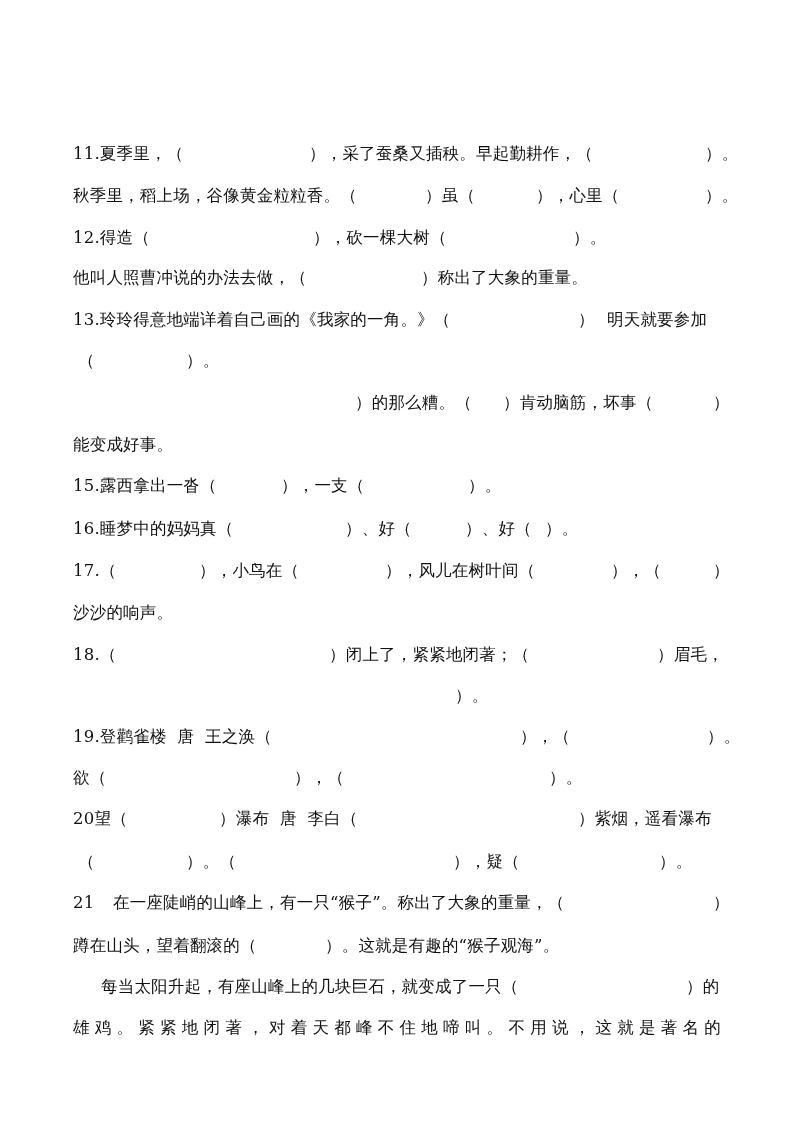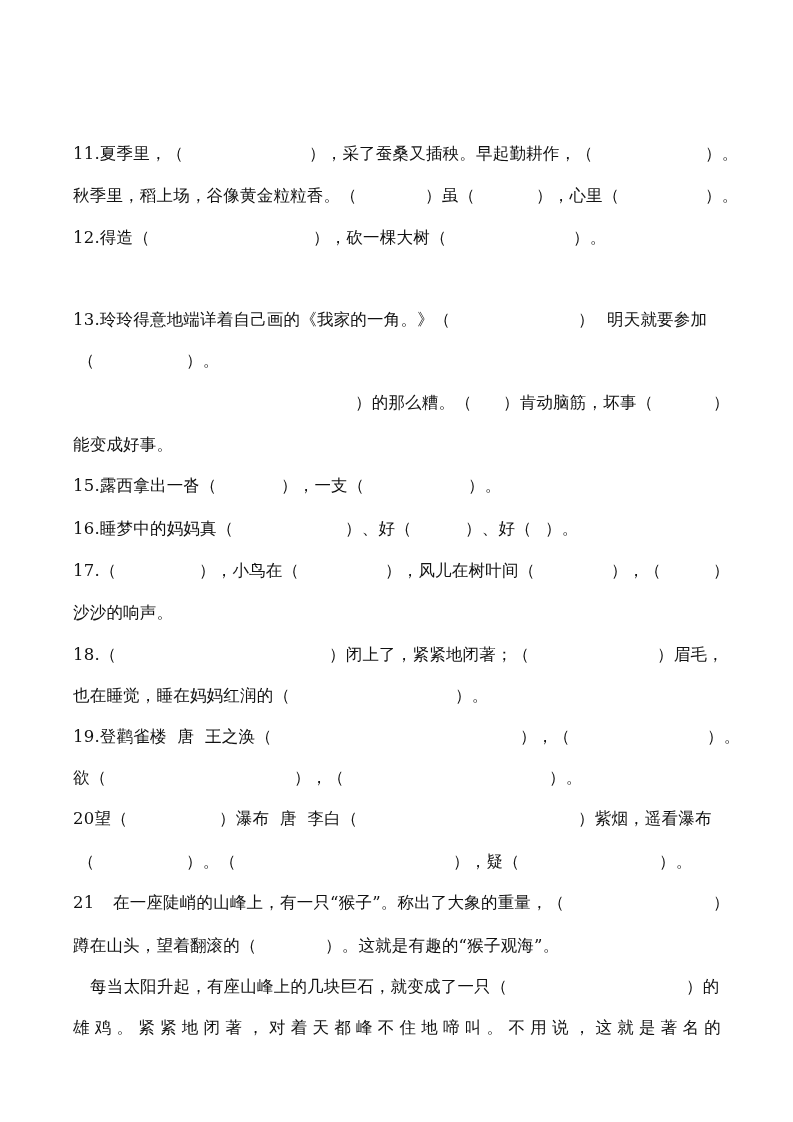--- a/index.html
+++ b/index.html
@@ -25,20 +25,24 @@
     <span class="seg" style="left:0">秋季里，稻上场，谷像黄金粒粒香。（</span>
     <span class="seg" style="left:352px">）虽（</span>
     <span class="seg" style="left:463px">），心里（</span>
     <span class="seg" style="left:632px">）。</span>
   </div>
 
   <div class="line" style="top:189px">
     <span class="seg" style="left:0">12.得造（</span>
     <span class="seg" style="left:240px">），砍一棵大树（</span>
     <span class="seg" style="left:500px">）。</span>
+  </div>
+  <div class="line" style="top:229px">
+    <span class="seg" style="left:0">他叫人照曹冲说的办法去做，（</span>
+    <span class="seg" style="left:348px">）称出了大象的重量。</span>
   </div>
 
   <div class="line" style="top:271px">
     <span class="seg" style="left:0">13.玲玲得意地端详着自己画的《我家的一角。》（</span>
     <span class="seg" style="left:505px">）</span>
     <span class="seg" style="left:534px">明天就要参加</span>
   </div>
   <div class="line" style="top:312px">
     <span class="seg" style="left:5px">（</span>
     <span class="seg" style="left:113px">）。</span>
@@ -76,21 +80,20 @@
   <div class="line" style="top:564px">
     <span class="seg" style="left:0">沙沙的响声。</span>
   </div>
 
   <div class="line" style="top:606px">
     <span class="seg" style="left:0">18.（</span>
     <span class="seg" style="left:256px">）闭上了，紧紧地闭著；（</span>
     <span class="seg" style="left:584px">）眉毛，</span>
   </div>
   <div class="line" style="top:647px">
-    <span class="seg" style="left:0">也在睡觉，睡在妈妈红润的（</span>
     <span class="seg" style="left:382px">）。</span>
   </div>
 
   <div class="line" style="top:688px">
     <span class="seg" style="left:0">19.登鹳雀楼  唐  王之涣（</span>
     <span class="seg" style="left:447px">），（</span>
     <span class="seg" style="left:634px">）。</span>
   </div>
   <div class="line" style="top:729px">
     <span class="seg" style="left:0">欲（</span>
@@ -113,18 +116,18 @@
   <div class="line" style="top:854px">
     <span class="seg" style="left:0">21</span>
     <span class="seg" style="left:40px">在一座陡峭的山峰上，有一只“猴子”。称出了大象的重量，（</span>
     <span class="seg" style="left:640px">）</span>
   </div>
   <div class="line" style="top:897px">
     <span class="seg" style="left:0">蹲在山头，望着翻滚的（</span>
     <span class="seg" style="left:252px">）。这就是有趣的“猴子观海”。</span>
   </div>
   <div class="line" style="top:938px">
-    <span class="seg" style="left:17px">每当太阳升起，有座山峰上的几块巨石，就变成了一只（</span>
+    <span class="seg" style="left:28px">每当太阳升起，有座山峰上的几块巨石，就变成了一只（</span>
     <span class="seg" style="left:613px">）的</span>
   </div>
   <div class="line just" style="top:979px">雄鸡。紧紧地闭著，对着天都峰不住地啼叫。不用说，这就是著名的</div>
 
 </div>
 
 </body></html>

